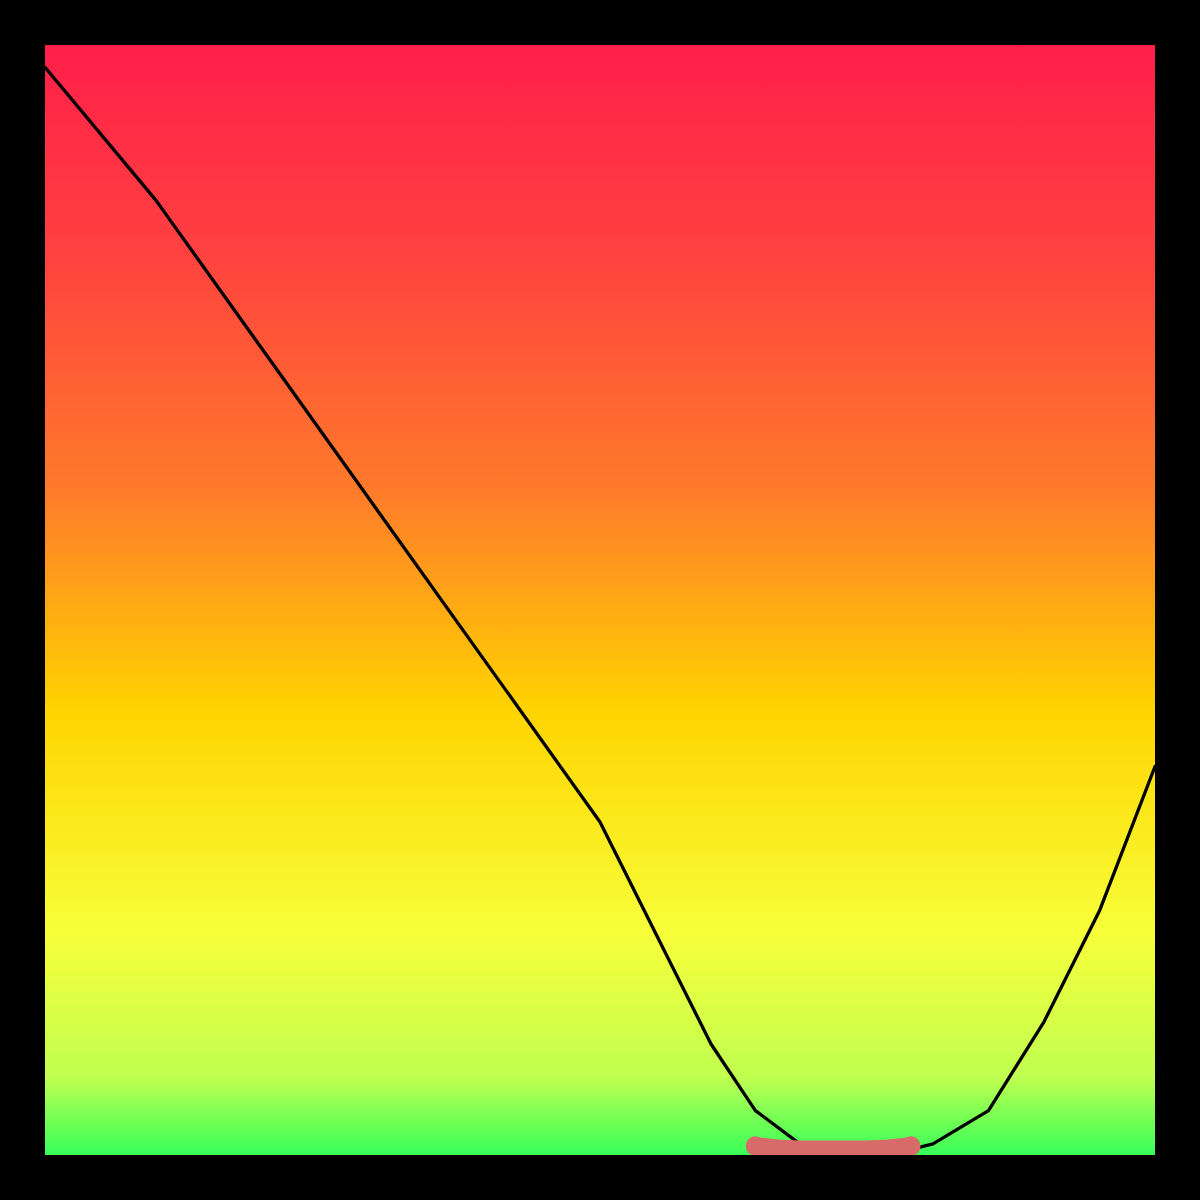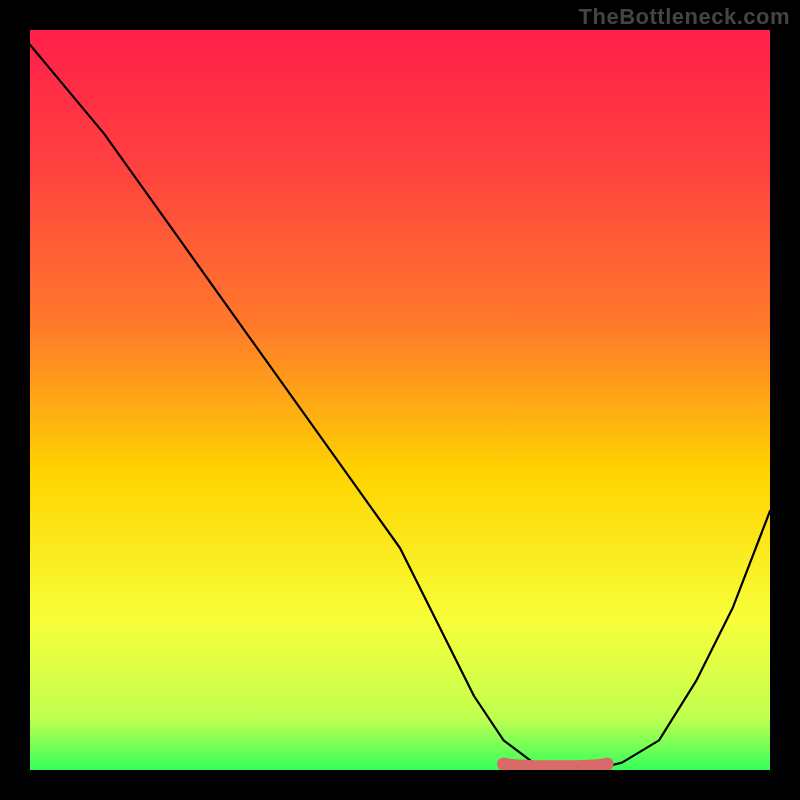--- a/index.html
+++ b/index.html
@@ -30,21 +30,20 @@
   svg {
     position: absolute;
     top: 0;
     left: 0;
   }
 </style>
 </head>
 <body>
 
 <div class="wrap">
-  <div class="watermark">TheBottleneck.com</div>
   <svg id="plot" width="800" height="800" viewBox="0 0 800 800">
       <defs>
         <linearGradient id="grad" x1="0" y1="0" x2="0" y2="1">
           <stop offset="0%" stop-color="#ff1f4a"></stop>
           <stop offset="18%" stop-color="#ff4040"></stop>
           <stop offset="40%" stop-color="#ff7a2a"></stop>
           <stop offset="60%" stop-color="#ffd400"></stop>
           <stop offset="80%" stop-color="#f7ff3a"></stop>
           <stop offset="93%" stop-color="#c0ff50"></stop>
           <stop offset="96.5%" stop-color="#7aff55"></stop>

